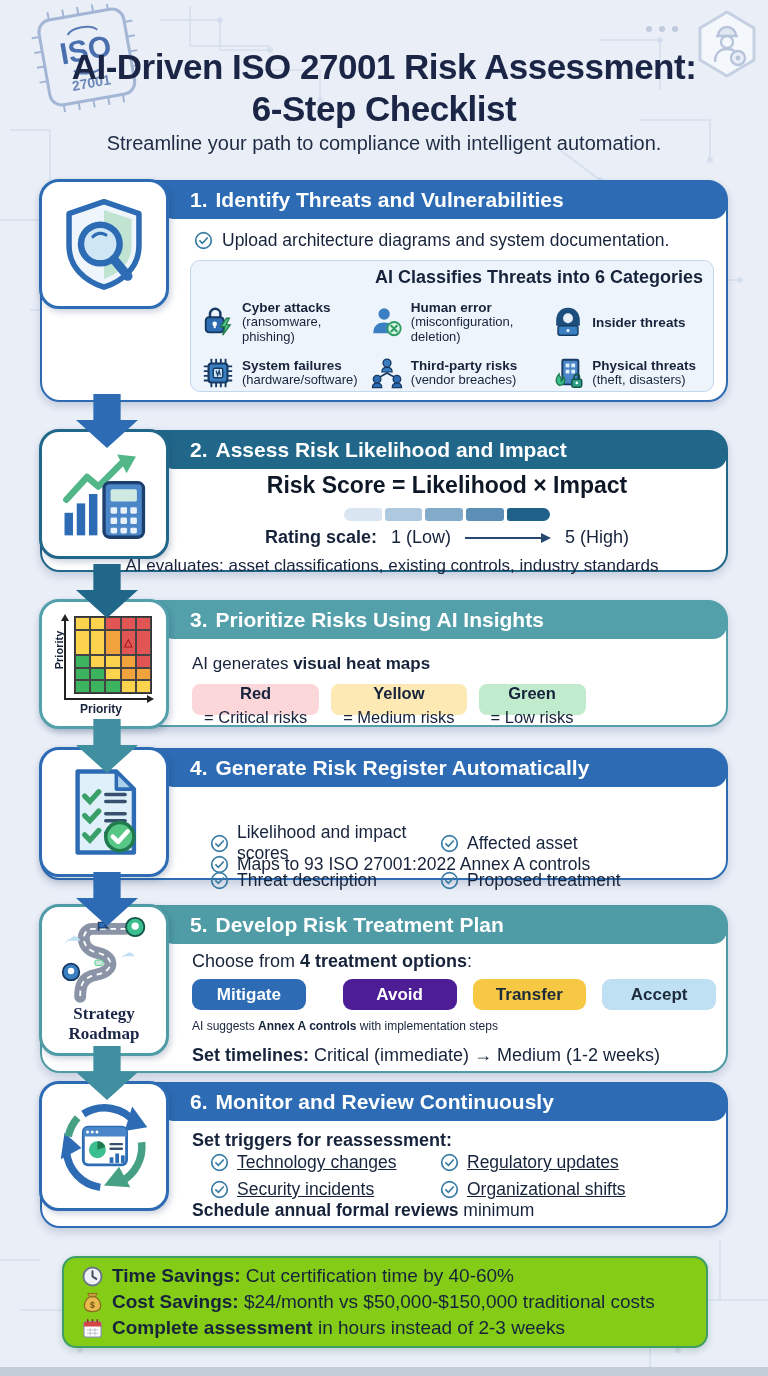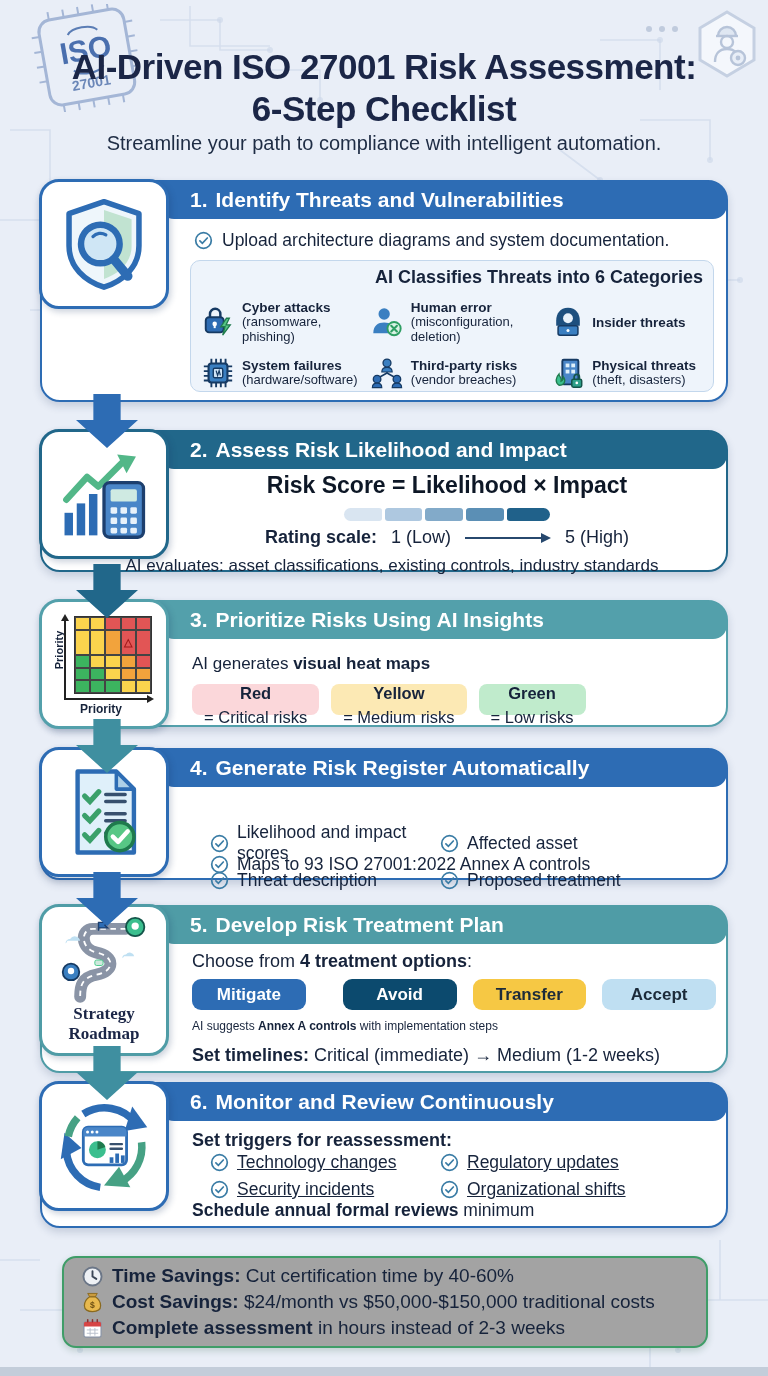--- a/index.html
+++ b/index.html
@@ -491,21 +491,21 @@
         <path d="M70 46 a4 4 0 0 1 4-4 a5 5 0 0 1 9 2 h-11 a3.5 3.5 0 0 1 -2 2z" fill="#bfe0f2"></path>
         <rect x="40" y="48" width="9" height="6" rx="2" fill="#cfe8dd" stroke="#4c8" stroke-width="1"></rect>
       </svg>
       <div class="icon-label">Strategy Roadmap</div>
     </div>
     <div class="s5-l1">
       <span>Choose from </span><span class="b">4 treatment options</span><span>:</span>
     </div>
     <div class="pills">
       <div class="pill" style="background: rgb(45, 108, 180); color: rgb(255, 255, 255);">Mitigate</div>
-      <div class="pill" style="background: #0c4a6e; color: rgb(255, 255, 255); margin-left: 21px;">Avoid</div>
+      <div class="pill" style="background: #4c1d95; color: rgb(255, 255, 255); margin-left: 21px;">Avoid</div>
       <div class="pill" style="background: rgb(246, 200, 68); color: rgb(28, 43, 58);">Transfer</div>
       <div class="pill" style="background: rgb(191, 223, 242); color: rgb(28, 43, 58);">Accept</div>
     </div>
     <div class="s5-l2">
       <span>AI suggests </span><span class="b">Annex A controls</span><span> with implementation steps</span>
     </div>
     <div class="s5-l3">
       <span class="b">Set timelines:</span><span> Critical (immediate) → Medium (1-2 weeks)</span>
     </div>
   </div>
@@ -574,21 +574,21 @@
             <path d="M6.2 10.4 l2.6 2.6 L14 7.4" fill="none" stroke="#3a7ca5" stroke-width="1.8" stroke-linecap="round"></path>
           </svg>
           <span>Organizational shifts</span>
         </div>
     </div>
     <div class="full-line" style="top:116px; left:150px;">
       <span><span class="b">Schedule annual formal reviews</span><span> minimum</span></span>
     </div>
   </div>
 
-  <div class="summary" style="border: 2.5px solid rgb(63, 157, 104); background: #a3a3a3;">
+  <div class="summary" style="border: 2.5px solid rgb(63, 157, 104); background: #84cc16;">
     <div class="sum-row">
       <svg viewBox="0 0 22 22">
           <circle cx="11" cy="11" r="9.5" fill="#eef1f5" stroke="#6b7687" stroke-width="2"></circle>
           <path d="M11 5.5 V11 l4 2.5" fill="none" stroke="#3b4656" stroke-width="2" stroke-linecap="round"></path>
         </svg>
       <span><span class="b">Time Savings:</span><span> Cut certification time by 40-60%</span></span>
     </div>
     <div class="sum-row">
       <svg viewBox="0 0 22 22">
           <path d="M8 5 l-2-3.5 h10 L14 5z" fill="#c99b3f" stroke="#8a6a20" stroke-width="1"></path>

